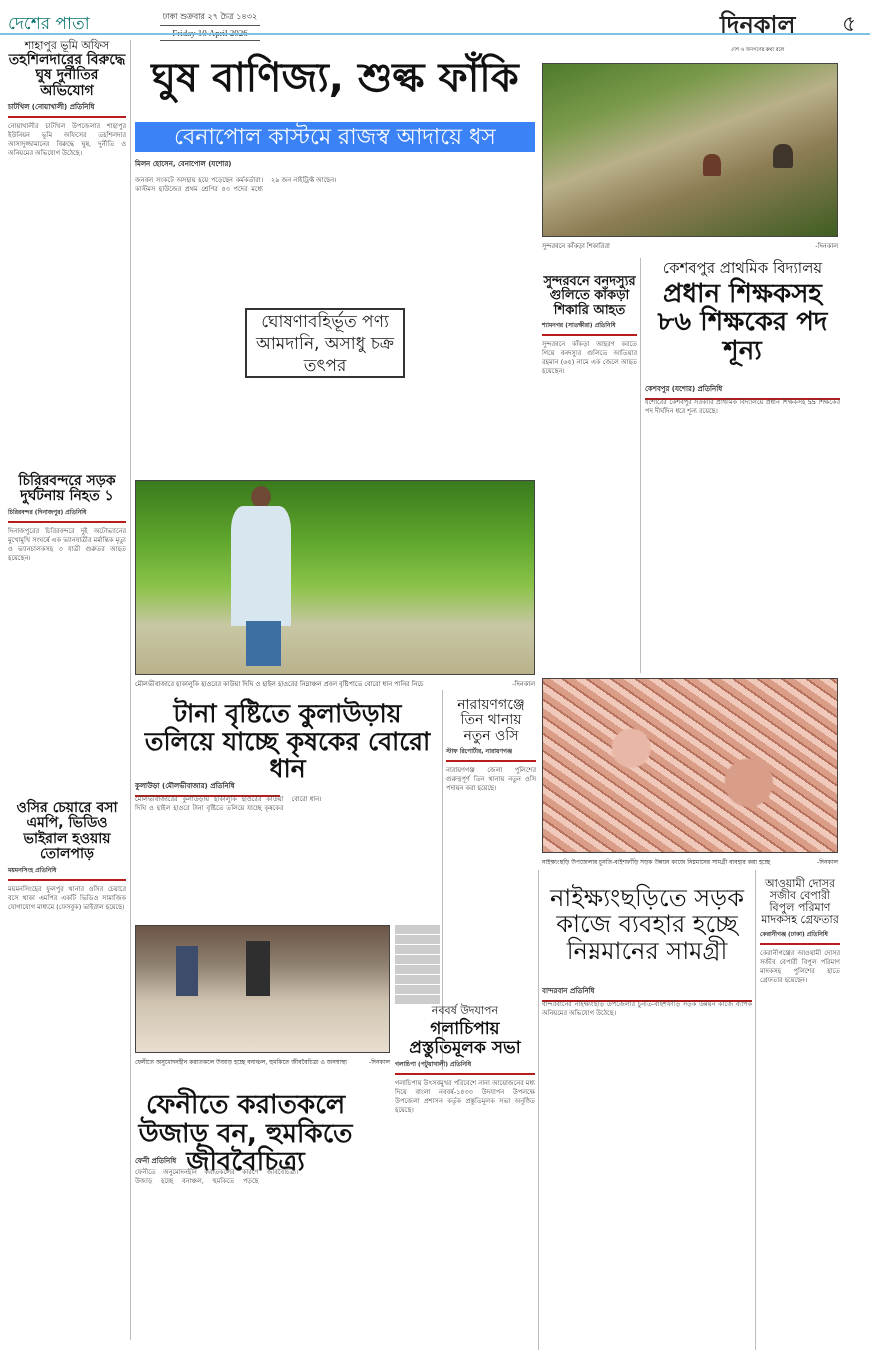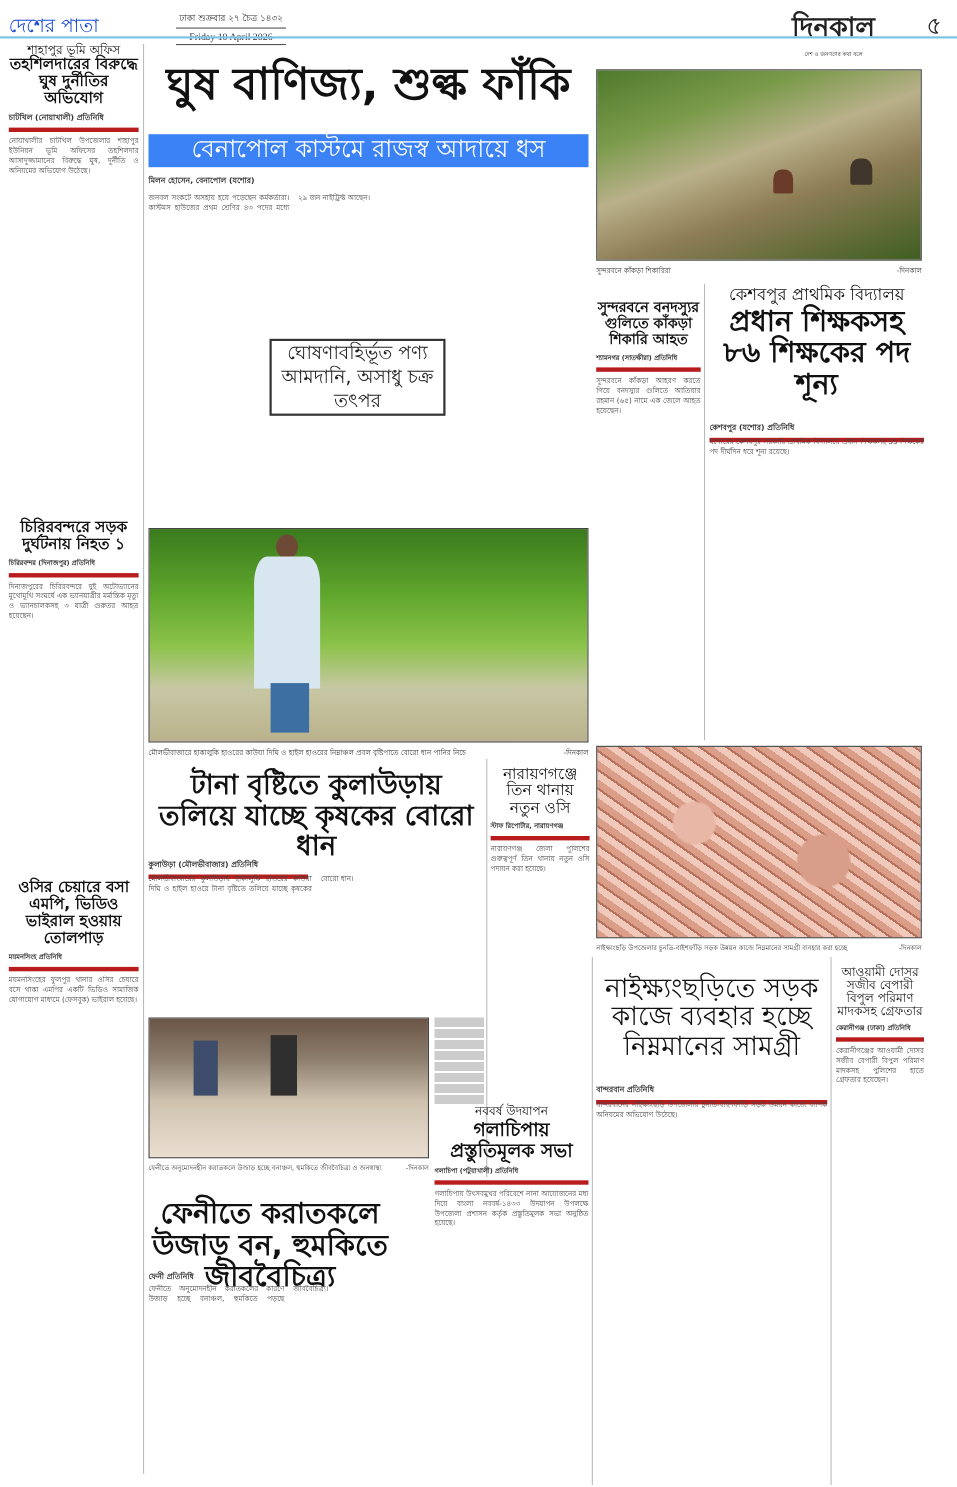--- a/index.html
+++ b/index.html
@@ -1,28 +1,28 @@
 <!DOCTYPE html>
 <html><head>
 <meta charset="utf-8">
 <style>
   * { box-sizing: border-box; margin: 0; padding: 0; }
   body { width: 870px; height: 1352px; background: #fff; font-family: "DejaVu Sans", sans-serif; color: #222; position: relative; overflow: hidden; }
   .abs { position: absolute; }
-  .hdr-section { left: 8px; top: 10px; font-size: 17px; color: #1d4ed8; }
+  .hdr-section { left: 8px; top: 10px; font-size: 17px; color: #0f766e; }
   .hdr-date { left: 160px; top: 10px; width: 100px; font-size: 8px; color: #333; text-align: center; }
   .hdr-date .bn { border-bottom: 1px solid #555; padding-bottom: 2px; }
   .hdr-date .en { font-family: "Liberation Serif", serif; font-size: 9px; padding-top: 2px; border-bottom: 1px solid #555; padding-bottom: 2px; }
   .hdr-logo { left: 720px; top: 6px; font-size: 24px; font-weight: bold; color: #222; }
   .hdr-logo small { display: block; font-size: 5px; font-weight: normal; text-align: center; }
   .hdr-page { left: 842px; top: 6px; font-size: 22px; color: #222; }
   .hdr-rule { left: 0; top: 33px; width: 870px; height: 2px; background: #7cc3e6; }
 
   .headline { font-weight: bold; color: #111; line-height: 1.1; text-align: center; }
-  .byline { font-size: 7px; font-weight: bold; color: #333; border-bottom: 4px solid #b91c1c; padding-bottom: 3px; }
+  .byline { font-size: 7px; font-weight: bold; color: #333; border-bottom: 2px solid #b91c1c; padding-bottom: 3px; }
   .body-text { font-size: 6.5px; line-height: 9px; color: #444; text-align: justify; overflow: hidden; }
   .col-rule { width: 1px; background: #bbb; }
   .photo { border: 1px solid #444; overflow: hidden; }
   .caption { font-size: 6.5px; color: #333; display: flex; justify-content: space-between; }
 
   .banner { background: #3b82f6; color: #fff; text-align: center; font-size: 22px; line-height: 30px; }
   .boxed { border: 2px solid #333; text-align: center; font-size: 17px; line-height: 1.3; background: #fff; margin-top: 18px; }
 
   .ph-crab { background: linear-gradient(160deg, #4f7a2c 0%, #7a9a4a 25%, #b9b08a 45%, #8e7d55 65%, #3f5e22 100%); }
   .ph-rice { background: linear-gradient(180deg, #3a7a1d 0%, #5ea52c 30%, #8cc34a 55%, #c8c7a4 75%, #b9b28c 100%); }

